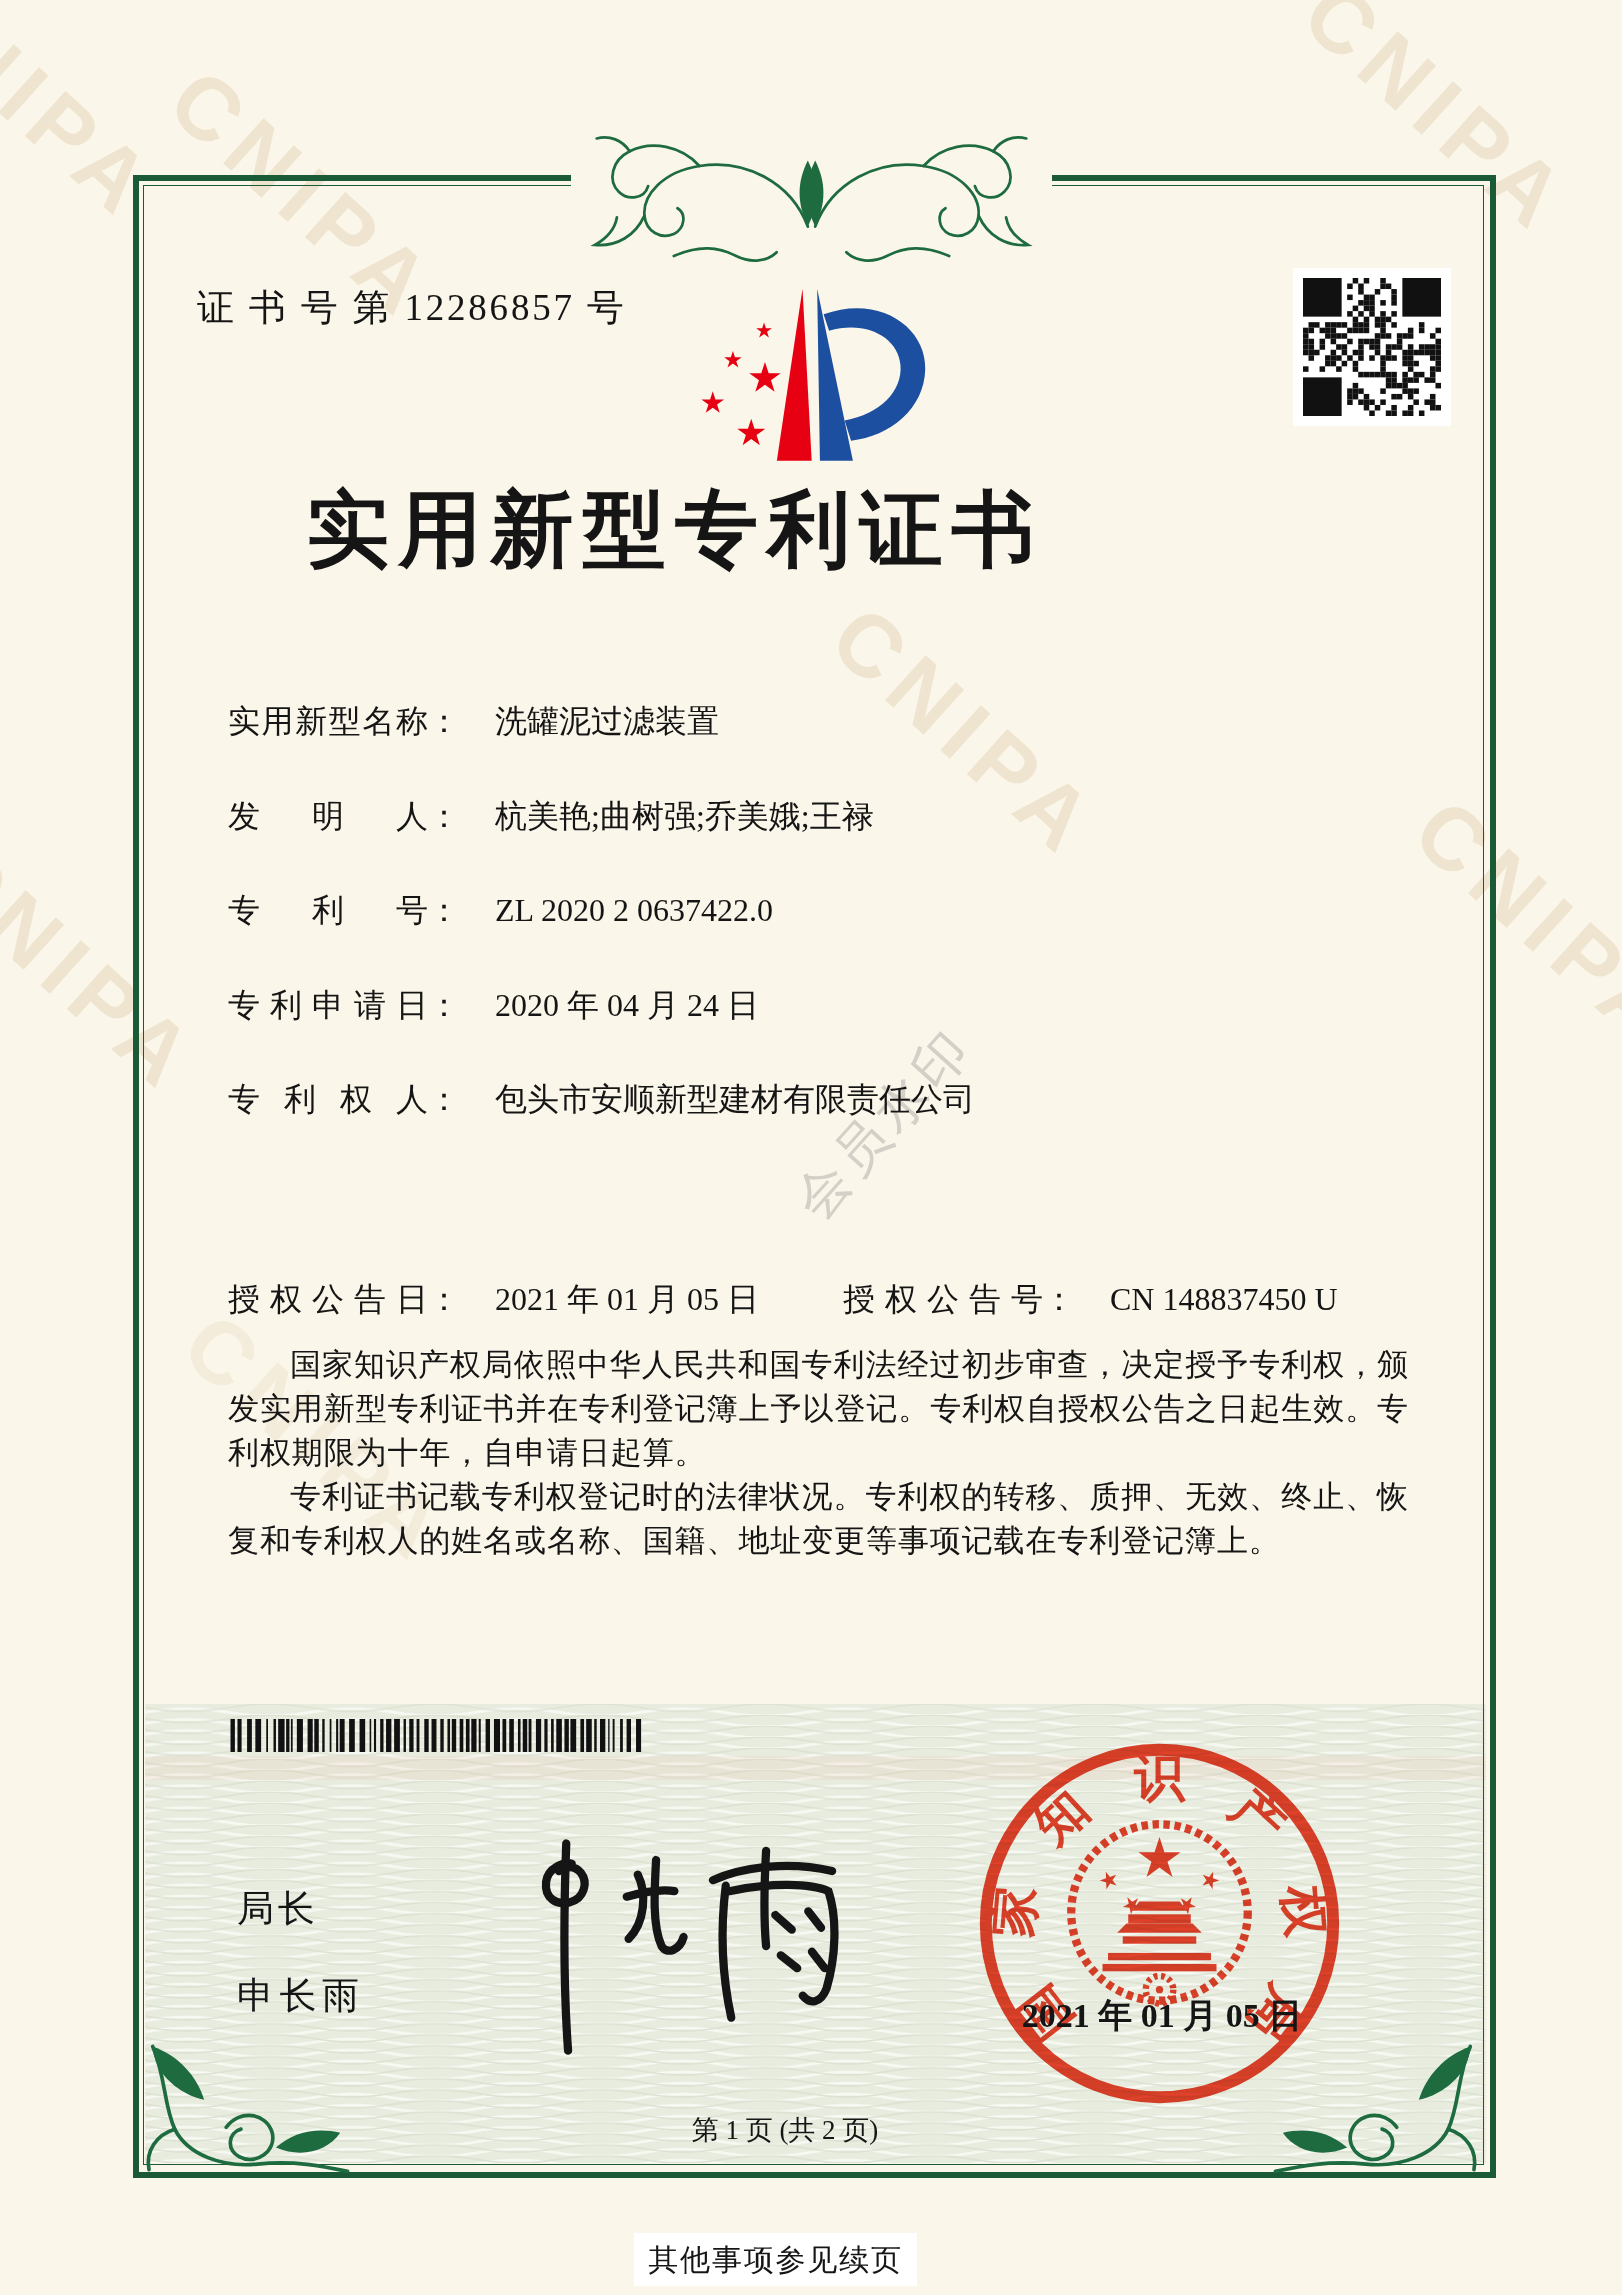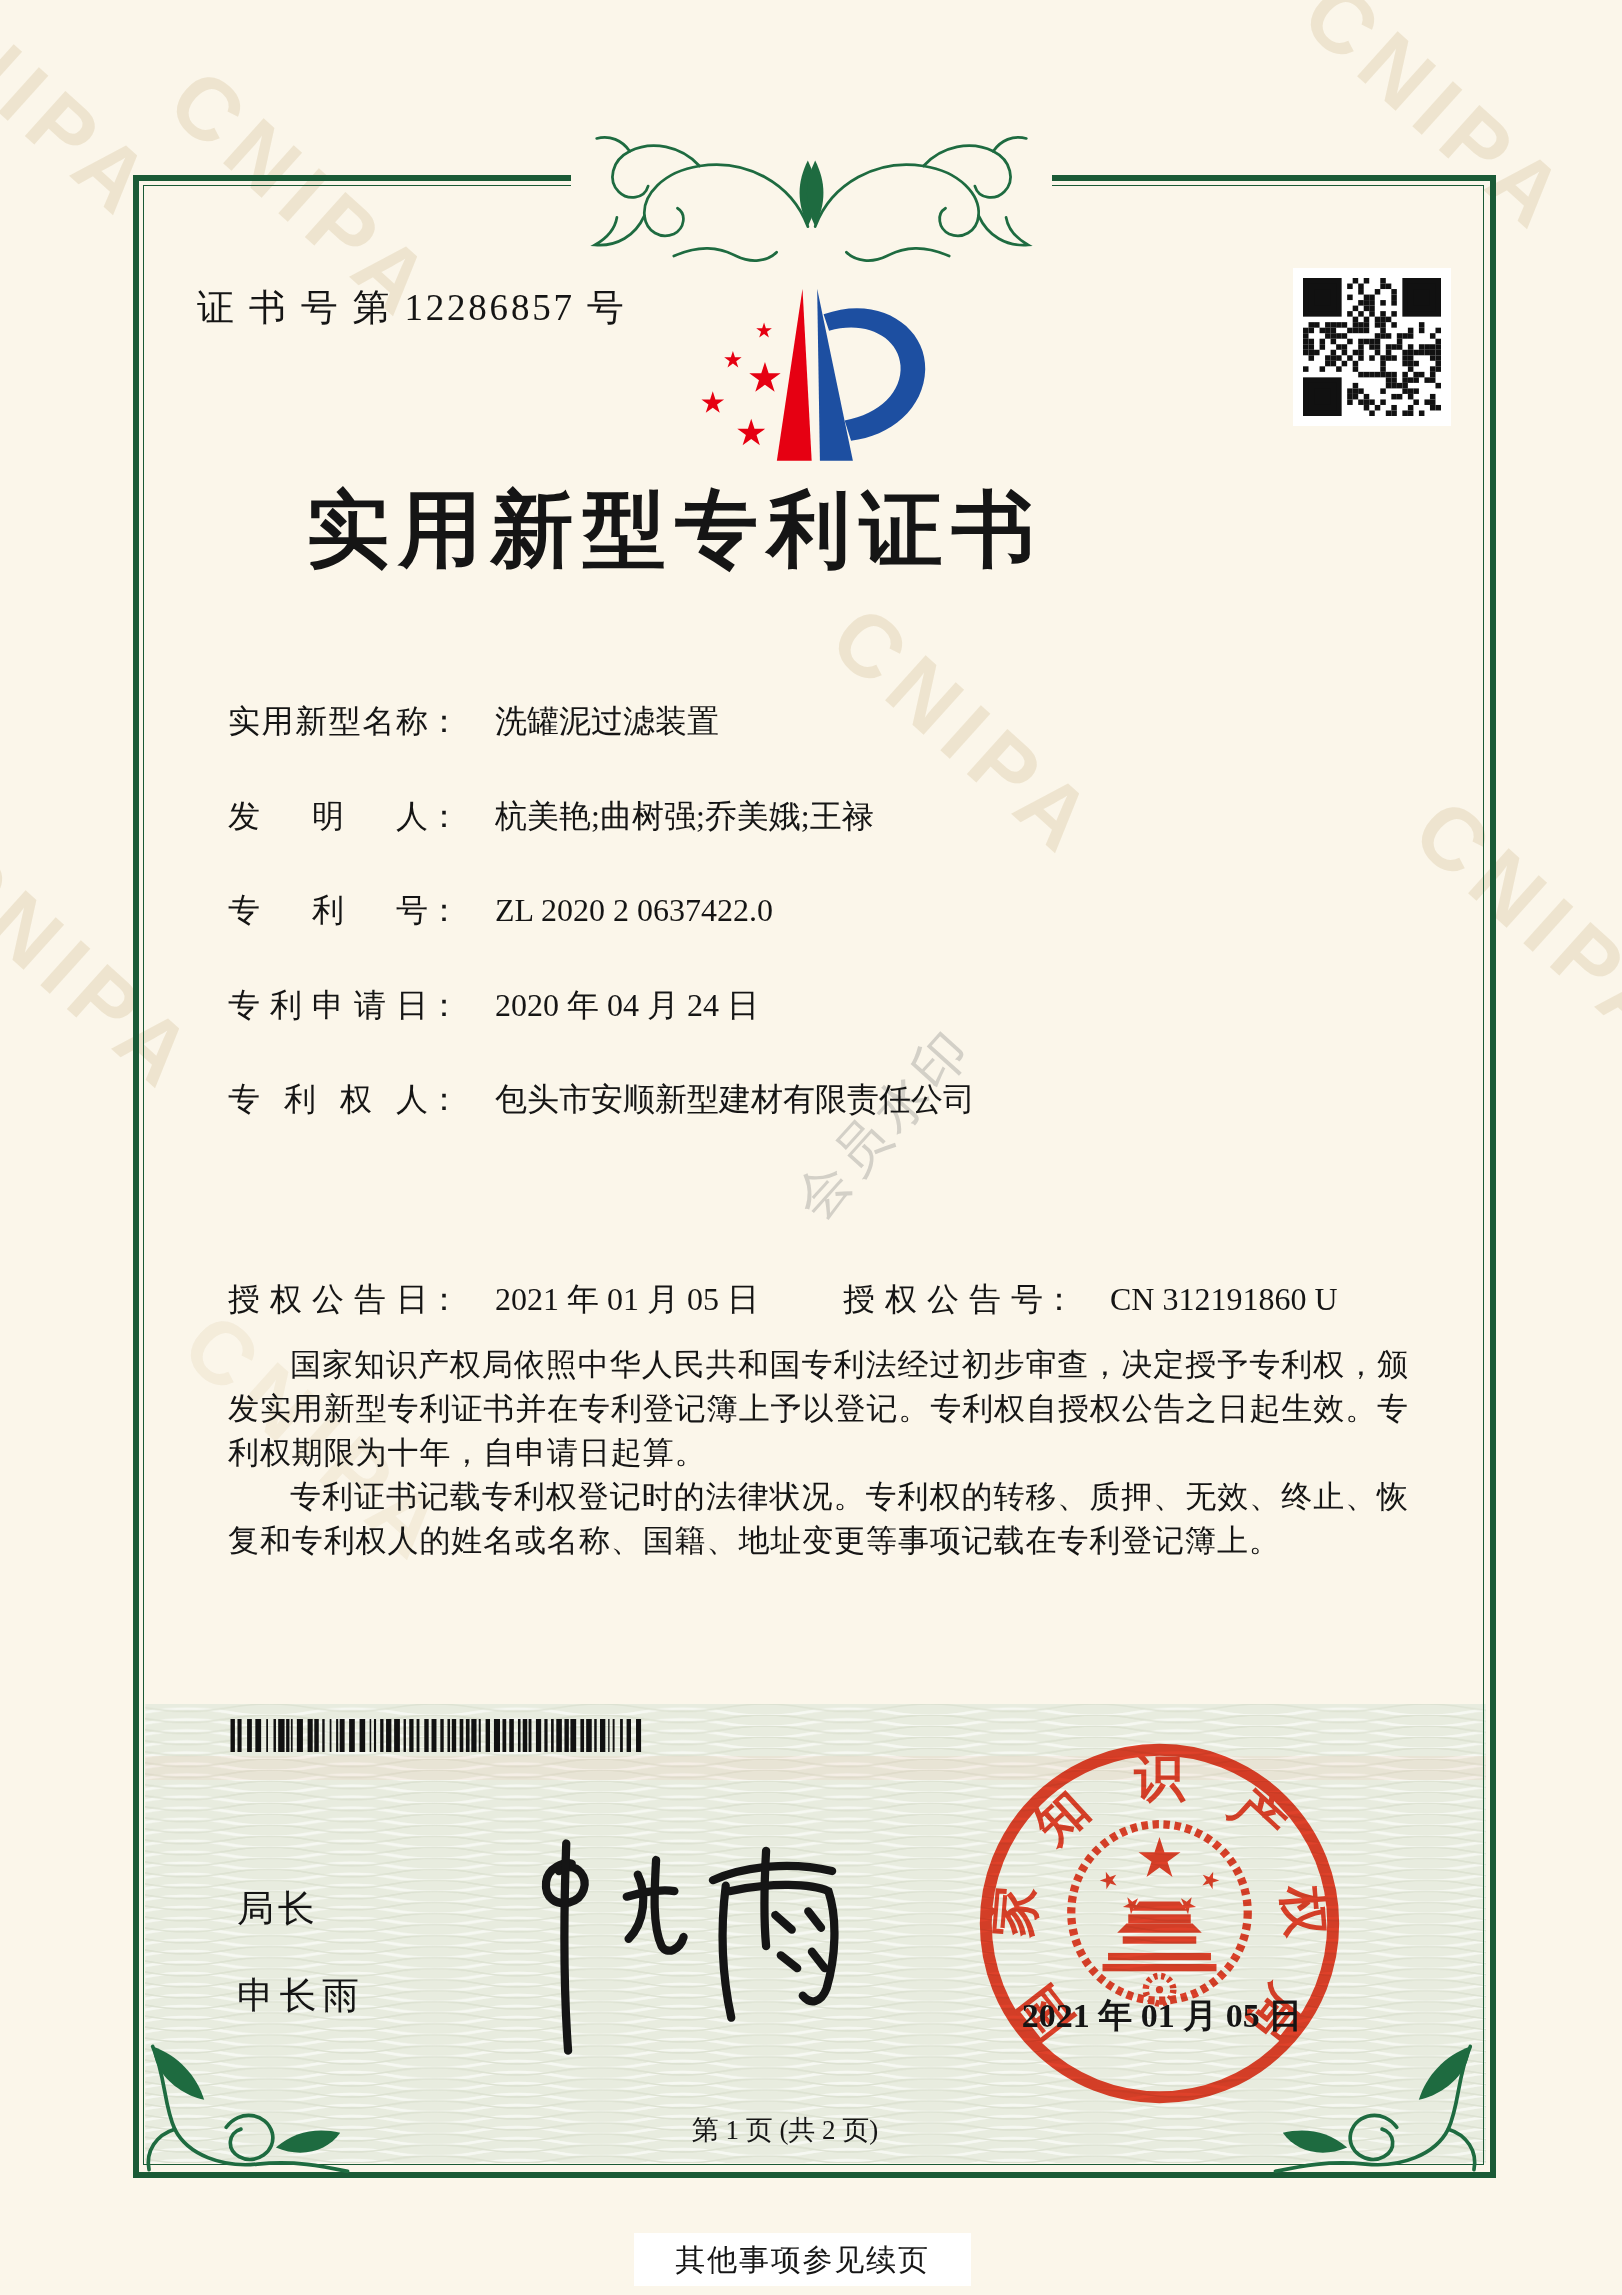--- a/index.html
+++ b/index.html
@@ -36,21 +36,21 @@
   #pink-strip{left:145px;top:1756px;width:1341px;height:24px;background:rgba(235,170,150,0.12);}
   #barcode{left:230px;top:1719px;}
   #signer-role{left:237px;top:1884px;font-size:37px;letter-spacing:3.7px;}
   #signer-name{left:237px;top:1971px;font-size:37px;letter-spacing:5.5px;}
   #signature{left:500px;top:1838px;}
   #seal{left:972px;top:1736px;mix-blend-mode:multiply;}
   #seal-org-chars text{font-size:55px;font-weight:bold;fill:#e8432c;text-anchor:middle;
       font-family:"Liberation Serif","DejaVu Serif",serif;dominant-baseline:central;}
   #seal-date{left:1015px;top:1993px;width:294px;text-align:center;font-size:34px;font-weight:bold;}
   #page-number{left:551px;top:2112px;width:468px;text-align:center;font-size:27px;}
-  #continuation-note{left:634px;top:2233px;width:337px;height:53px;background:#ffffff;
+  #continuation-note{left:634px;top:2233px;width:283px;height:53px;background:#ffffff;
       text-align:center;font-size:30px;line-height:53px;letter-spacing:1.8px;}
   
   #top-center-ornament{left:571px;top:118px;width:481px;height:152px;background:#fbf6ea;}
   #qr{left:1293px;top:268px;width:158px;height:158px;background:#ffffff;}
   #qr svg{position:absolute;left:10px;top:10px;}
   #barcode svg rect{fill:#111;}
   #qr svg rect{fill:#111;}
 </style>
 </head>
 <body>
@@ -367,21 +367,21 @@
   </div>
   <div class="row" style="top:982px">
     <span class="flabel">专利申请日</span><span>：</span><span class="fvalue">2020 年 04 月 24 日</span>
   </div>
   <div class="row" style="top:1076px">
     <span class="flabel">专利权人</span><span>：</span><span class="fvalue">包头市安顺新型建材有限责任公司</span>
   </div>
   <div class="row" style="top:1276px">
     <span class="flabel">授权公告日</span><span>：</span><span class="fvalue">2021 年 01 月 05 日</span>
     <span class="abs" style="left:615px">
-      <span class="flabel">授权公告号</span><span>：</span><span class="fvalue">CN 312191860 U</span>
+      <span class="flabel">授权公告号</span><span>：</span><span class="fvalue">CN 148837450 U</span>
     </span>
   </div>
 
   <div class="abs" id="body-text">
     <p>国家知识产权局依照中华人民共和国专利法经过初步审查，决定授予专利权，颁发实用新型专利证书并在专利登记簿上予以登记。专利权自授权公告之日起生效。专利权期限为十年，自申请日起算。</p>
     <p>专利证书记载专利权登记时的法律状况。专利权的转移、质押、无效、终止、恢复和专利权人的姓名或名称、国籍、地址变更等事项记载在专利登记簿上。</p>
   </div>
 
   <div class="abs" id="barcode">
     <svg id="barcode-svg" width="419" height="33" viewBox="0 0 456 36">

